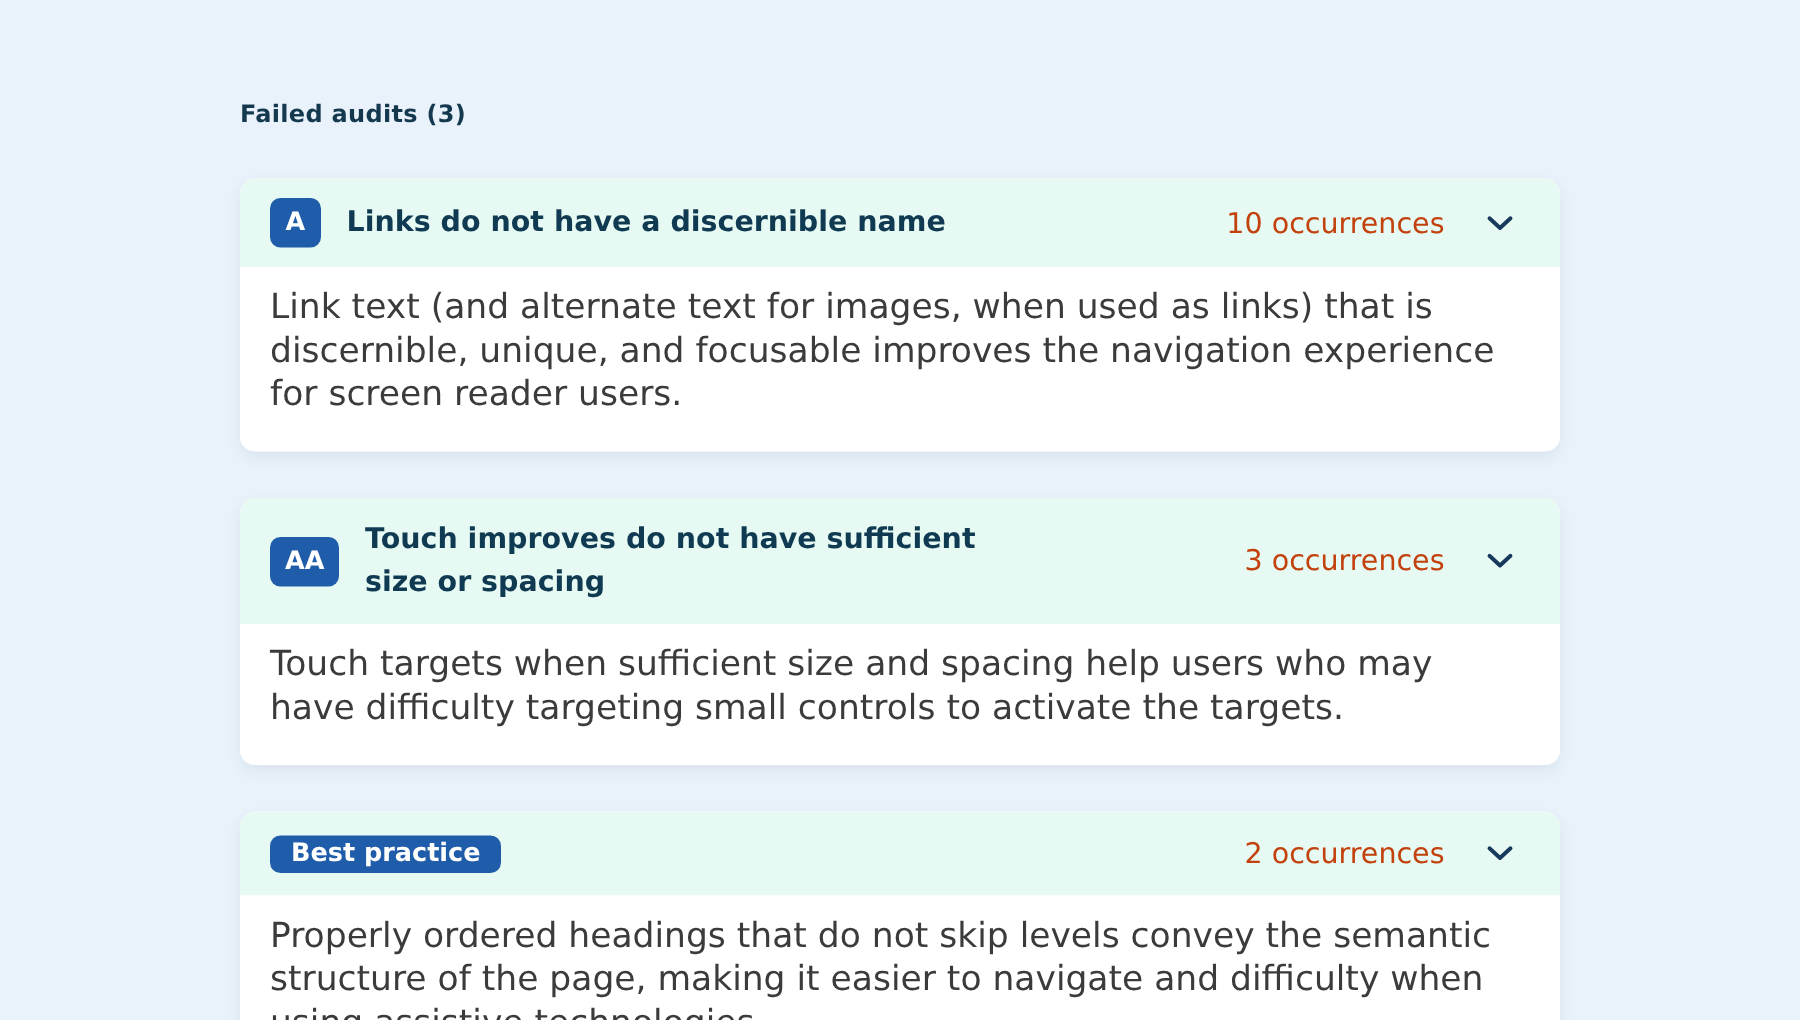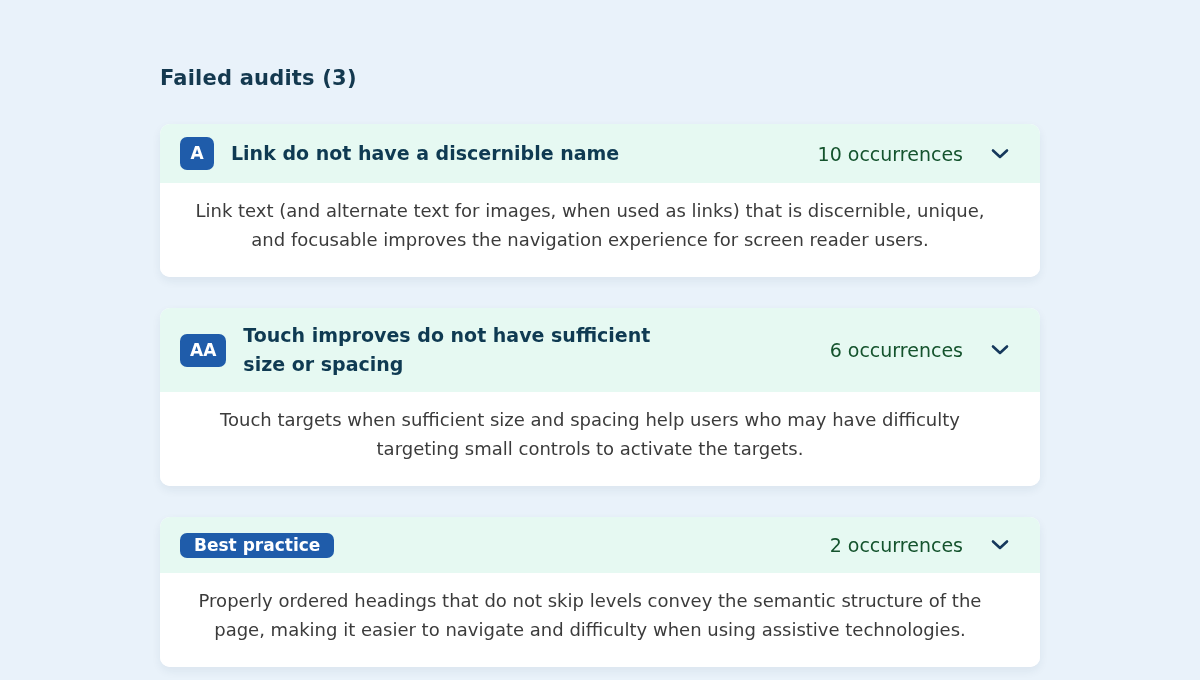--- a/index.html
+++ b/index.html
@@ -10,21 +10,21 @@
     background: #e9f2fa;
     overflow: hidden;
   }
   .page {
     width: 1200px;
     height: 680px;
     background: #e9f2fa;
     padding: 66px 160px 0 160px;
   }
   .page-title {
-    font-size: 21px;
+    font-size: 16px;
     font-weight: 600;
     color: #14394f;
     letter-spacing: 0.2px;
     margin-bottom: 34px;
   }
   .audit-card {
     width: 880px;
     border-radius: 10px;
     overflow: hidden;
     background: #ffffff;
@@ -60,73 +60,72 @@
     color: #0f3a52;
     line-height: 29px;
     margin-left: 17px;
     padding-right: 16px;
     max-width: 470px;
   }
   .occurrences {
     flex: 0 0 auto;
     font-size: 19px;
     font-weight: 400;
-    color: #14532d;
+    color: #c2410c;
     white-space: nowrap;
     margin-left: auto;
   }
   .chevron {
     flex: 0 0 auto;
     margin-left: 27px;
     width: 20px;
     height: 20px;
     display: flex;
     align-items: center;
     justify-content: center;
   }
   .audit-body {
     background: #ffffff;
     padding: 13px 40px 23px 20px;
   }
   .audit-desc {
-    font-size: 18px;
+    font-size: 23px;
     color: #3b3b3b;
     line-height: 29px;
     max-width: 820px;
-    text-align: center;
   }
 </style>
 </head>
 <body>
 
 <div class="page">
 
   <h1 class="page-title">Failed audits (3)</h1>
 
   <section class="audit-card">
     <div class="audit-header">
       <span class="badge">A</span>
-      <span class="audit-title">Link do not have a discernible name</span>
+      <span class="audit-title">Links do not have a discernible name</span>
       <span class="occurrences">10 occurrences</span>
       <span class="chevron">
         <svg width="18" height="12" viewBox="0 0 18 12">
             <path d="M2 2.5 L9 9 L16 2.5" fill="none" stroke="#16395c" stroke-width="2.6" stroke-linecap="round" stroke-linejoin="round"></path>
           </svg>
       </span>
     </div>
     <div class="audit-body">
       <p class="audit-desc">Link text (and alternate text for images, when used as links) that is discernible, unique, and focusable improves the navigation experience for screen reader users.</p>
     </div>
   </section>
 
   <section class="audit-card">
     <div class="audit-header">
       <span class="badge">AA</span>
       <span class="audit-title">Touch improves do not have sufficient size or spacing</span>
-      <span class="occurrences">6 occurrences</span>
+      <span class="occurrences">3 occurrences</span>
       <span class="chevron">
         <svg width="18" height="12" viewBox="0 0 18 12">
             <path d="M2 2.5 L9 9 L16 2.5" fill="none" stroke="#16395c" stroke-width="2.6" stroke-linecap="round" stroke-linejoin="round"></path>
           </svg>
       </span>
     </div>
     <div class="audit-body">
       <p class="audit-desc">Touch targets when sufficient size and spacing help users who may have difficulty targeting small controls to activate the targets.</p>
     </div>
   </section>

